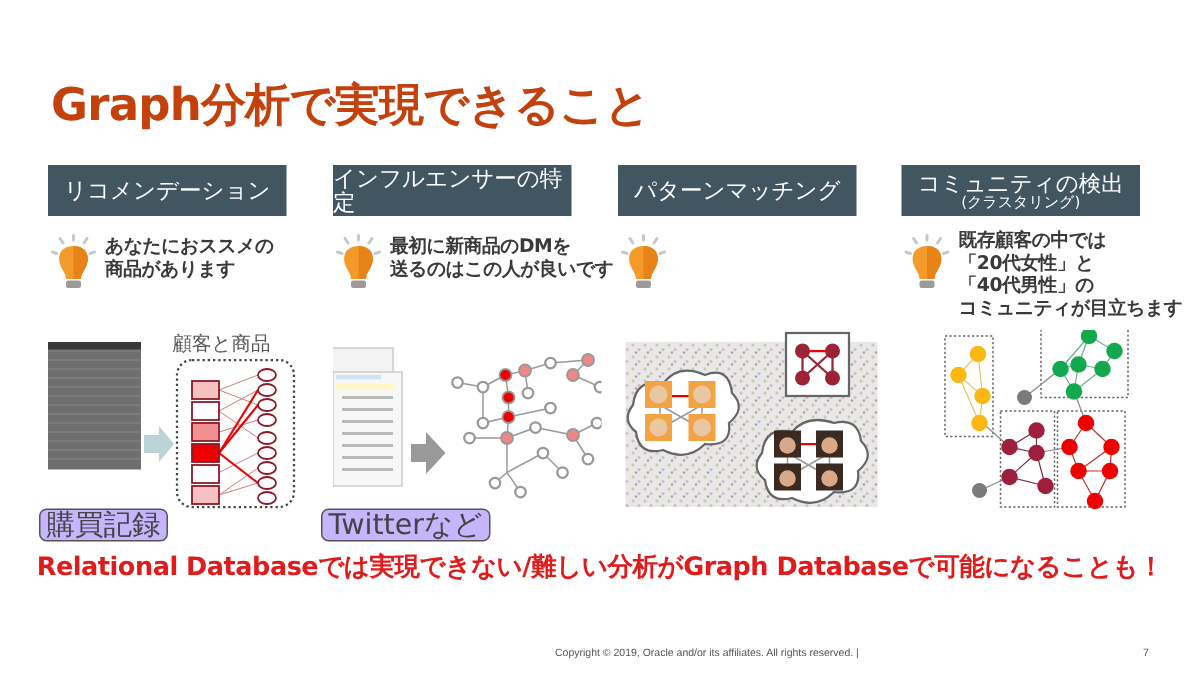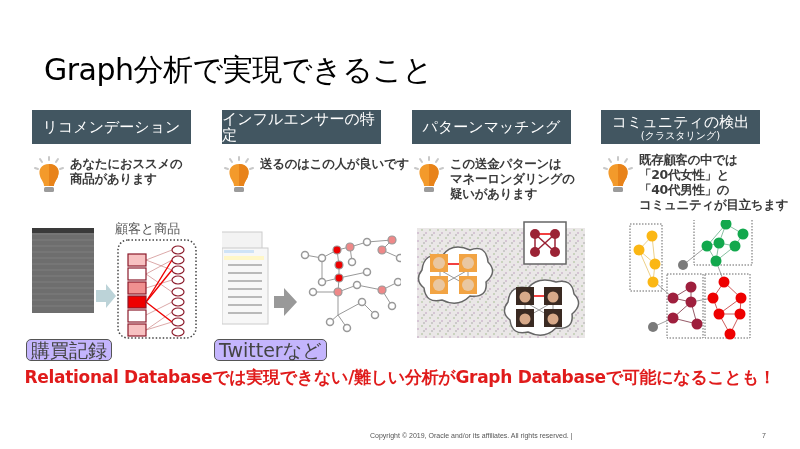--- a/index.html
+++ b/index.html
@@ -1,18 +1,18 @@
 <!DOCTYPE html>
 <html><head>
 <meta charset="utf-8">
 <style>
   html, body { margin:0; padding:0; }
   body { width:800px; height:449px; background:#ffffff; position:relative; overflow:hidden;
          font-family:"DejaVu Sans","Liberation Sans",sans-serif; color:#333; }
-  .title { position:absolute; left:44px; top:50px; font-size:30px; color:#000000; letter-spacing:-0.5px; font-family:"DejaVu Sans",sans-serif; font-weight:normal; }
+  .title { position:absolute; left:34px; top:50px; font-size:30px; color:#c2410c; letter-spacing:-0.5px; font-family:"DejaVu Sans",sans-serif; font-weight:bold; }
   .col { position:absolute; top:110px; width:179px; height:240px; }
   .hdr { position:absolute; left:0; top:0; width:159px; height:34px; background:#425661; color:#fff;
          display:flex; flex-direction:column; align-items:center; justify-content:center; font-size:15px; line-height:16px; }
   .hdr .sub { font-size:10px; line-height:11px; }
   .tip { position:absolute; left:0; top:46px; width:179px; height:70px; }
   .bulb { position:absolute; left:0; top:0; width:34px; height:40px; }
   .tiptext { position:absolute; left:38px; top:0; font-size:12.5px; font-weight:bold; line-height:15px; color:#3a3a3a; white-space:nowrap; letter-spacing:-0.3px; }
   .illus { position:absolute; left:0; top:110px; width:179px; height:125px; }
   .tagline { position:absolute; left:0; width:800px; top:366px; text-align:center; color:#e01b1b; font-weight:bold; font-size:17px; letter-spacing:-0.3px; white-space:nowrap; }
   .logo { position:absolute; left:35px; top:411px; width:102px; height:38px; background:#f01a1a; display:flex; align-items:center; justify-content:center; color:#fff; font-size:14px; font-weight:bold; letter-spacing:0.5px; font-family:"Liberation Sans",sans-serif;margin-top:47px; }
@@ -119,20 +119,21 @@
           <line x1="8" y1="3" x2="10" y2="6"></line>
           <line x1="17" y1="1" x2="17" y2="4"></line>
           <line x1="26" y1="3" x2="24" y2="6"></line>
           <line x1="31" y1="12" x2="28" y2="13"></line>
         </g>
       <path d="M17 8 C9 8 6 14 8 20 C9 24 12 26 12 30 L22 30 C22 26 25 24 26 20 C28 14 25 8 17 8 Z" fill="#f39a2b"></path>
       <path d="M17 8 C25 8 28 14 26 20 C25 24 22 26 22 30 L17 30 Z" fill="#e8831a"></path>
       <rect x="12" y="31" width="10" height="5" rx="1.5" fill="#9b9b9b"></rect>
     </svg>
     <div class="tiptext">
+      <div>最初に新商品のDMを</div>
       <div>送るのはこの人が良いです</div>
     </div>
   </div>
   <div class="illus">
     <svg width="179" height="125" viewBox="0 0 179 125">
       <rect x="-8" y="12" width="48" height="48" fill="#f3f3f3" stroke="#ccc"></rect>
       <rect x="0" y="28" width="46" height="76" fill="#f7f7f7" stroke="#ccc"></rect>
       <rect x="2" y="30" width="30" height="3" fill="#cfe3f7"></rect>
       <rect x="2" y="36" width="40" height="4" fill="#fff7c8"></rect>
       <g fill="#b9b9b9">
@@ -213,25 +214,20 @@
           <line x1="3" y1="12" x2="6" y2="13"></line>
           <line x1="8" y1="3" x2="10" y2="6"></line>
           <line x1="17" y1="1" x2="17" y2="4"></line>
           <line x1="26" y1="3" x2="24" y2="6"></line>
           <line x1="31" y1="12" x2="28" y2="13"></line>
         </g>
       <path d="M17 8 C9 8 6 14 8 20 C9 24 12 26 12 30 L22 30 C22 26 25 24 26 20 C28 14 25 8 17 8 Z" fill="#f39a2b"></path>
       <path d="M17 8 C25 8 28 14 26 20 C25 24 22 26 22 30 L17 30 Z" fill="#e8831a"></path>
       <rect x="12" y="31" width="10" height="5" rx="1.5" fill="#9b9b9b"></rect>
     </svg>
-    <div class="tiptext">
-      <div>この送金パターンは</div>
-      <div>マネーロンダリングの</div>
-      <div>疑いがあります</div>
-    </div>
   </div>
   <div class="illus">
     <svg width="179" height="125" viewBox="0 0 179 125">
       <defs>
         <pattern id="noise" width="8" height="8" patternUnits="userSpaceOnUse">
           <rect width="8" height="8" fill="#e8e4e4"></rect>
           <circle cx="2" cy="2" r="1" fill="#b7c7a8"></circle>
             <circle cx="6" cy="5" r="1" fill="#c9b2c9"></circle>
             <circle cx="4" cy="7" r="0.8" fill="#999"></circle>
         </pattern>

